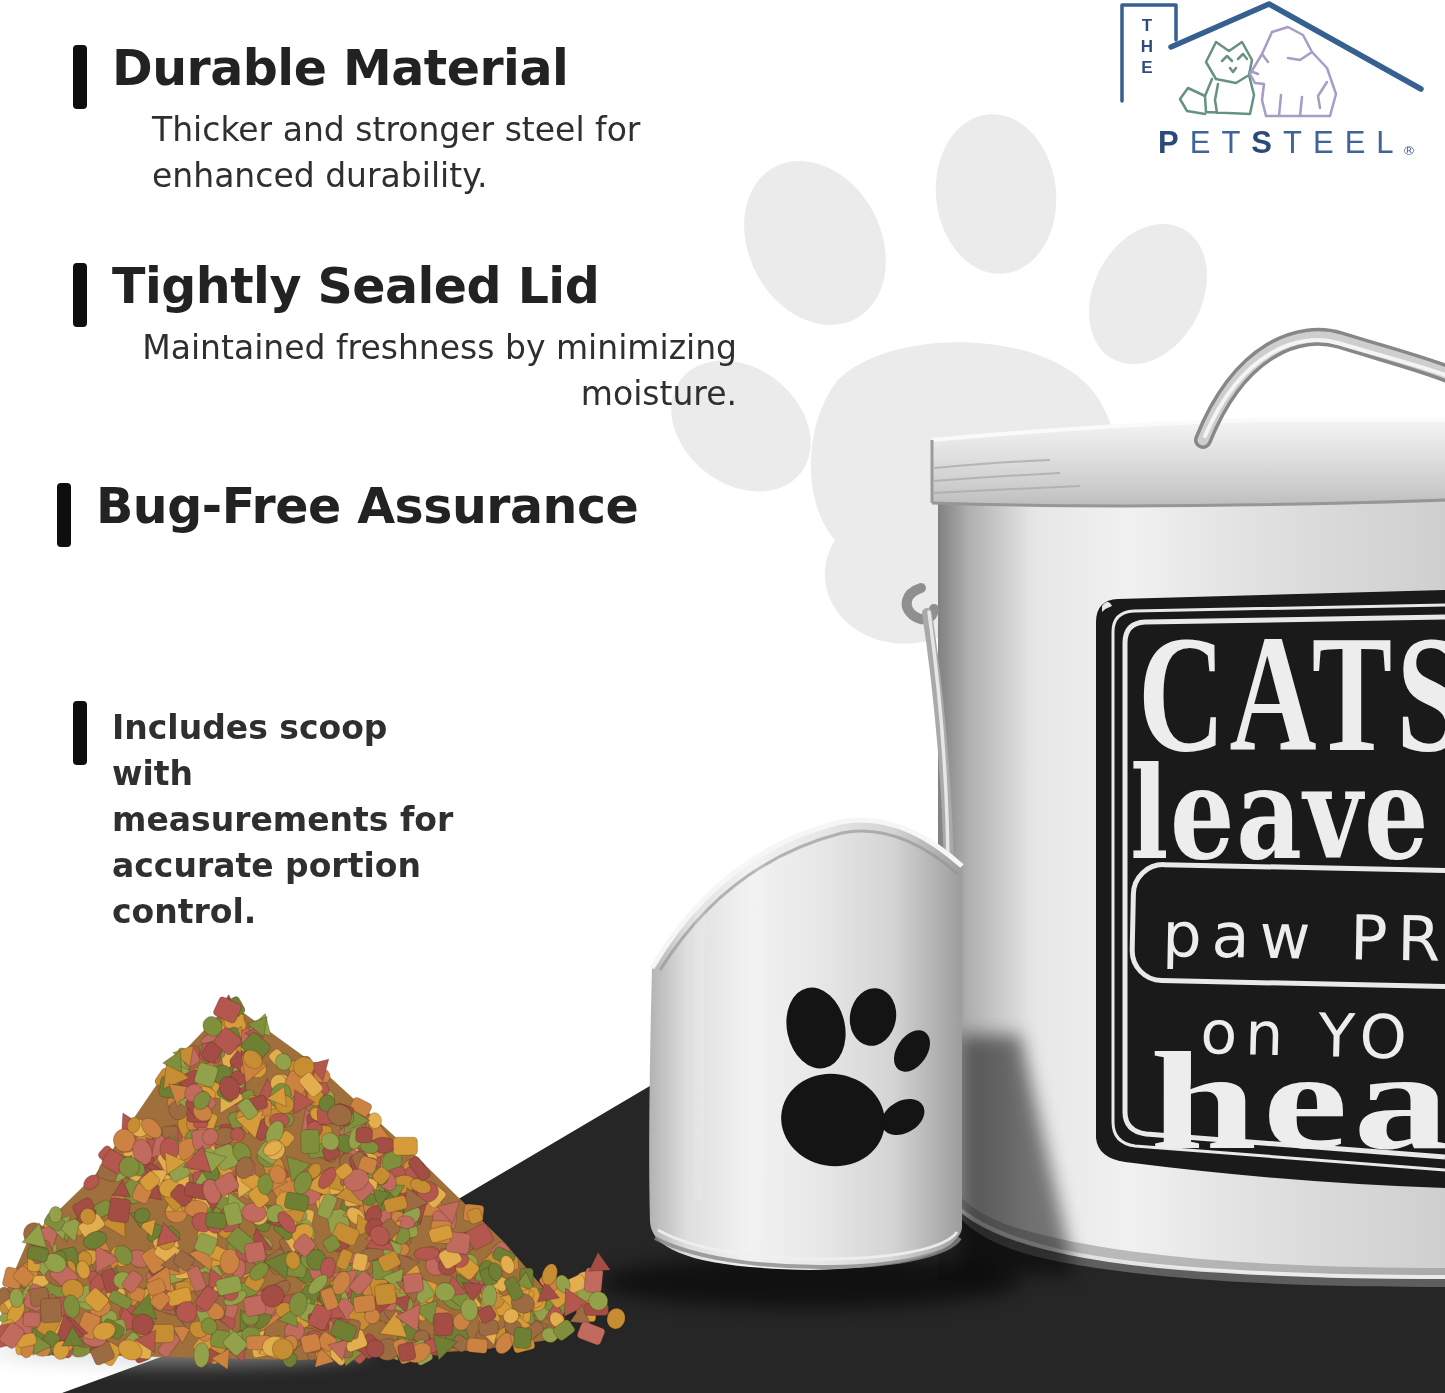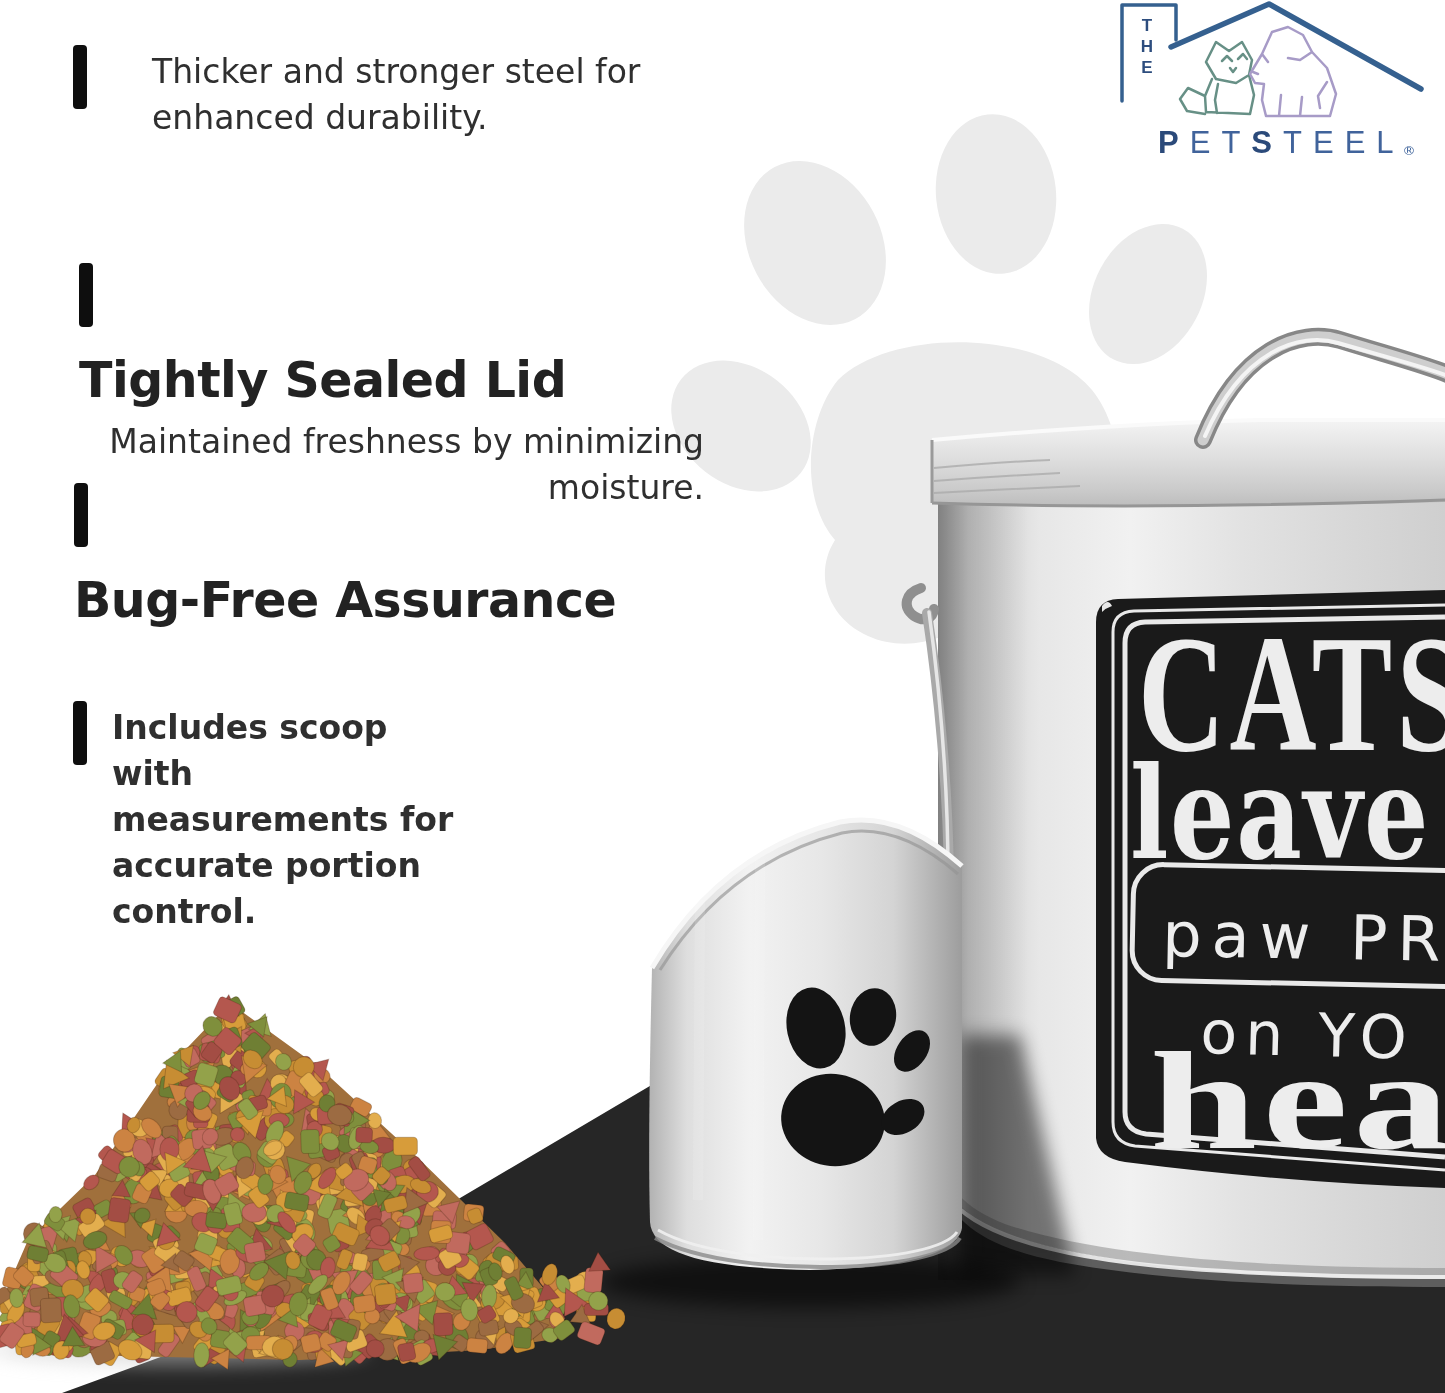--- a/index.html
+++ b/index.html
@@ -9,22 +9,22 @@
   }
   #scene{position:absolute;left:0;top:0;width:1445px;height:1393px;}
 
   
   .feature{position:absolute;display:flex;gap:25px;}
   .bar{width:14px;height:64px;background:#0e0e0e;border-radius:4px;flex:none;margin-top:5px;}
   .feature h2{margin:0;font-size:49px;line-height:58px;font-weight:bold;color:#222222;
               font-family:"DejaVu Sans",sans-serif;letter-spacing:-0.5px;}
   .feature p{margin:9px 0 0 0;font-size:33px;line-height:46px;color:#2f2f2f;}
   .f1{left:73px;top:40px;}  .f1 p{width:560px;margin-left:40px;}
-  .f2{left:79px;top:258px;flex-direction:column;} .f2 p{width:625px;text-align:right;}
-  .f3{left:74px;top:478px;flex-direction:column;} .f3 p{width:675px;}
+  .f2{left:73px;top:258px;} .f2 p{width:625px;text-align:right;}
+  .f3{left:57px;top:478px;} .f3 p{width:675px;}
   .f4{left:73px;top:696px;} .f4 p{width:350px;font-weight:bold;}
 
   
   .the-col{position:absolute;left:1136px;top:15px;width:22px;}
   .the-col span{display:block;text-align:center;font-size:17px;line-height:21px;
                 font-weight:bold;color:#2d4d7e;font-family:"Liberation Sans",sans-serif;}
   .brand-row{position:absolute;left:1158px;top:126px;display:flex;align-items:baseline;}
   .brand-row .bl{font-family:"Liberation Sans",sans-serif;font-size:31px;line-height:34px;
                  color:#40639b;margin-right:11px;}
   .brand-row .bl.bold{font-weight:bold;color:#2b4a7a;}
@@ -1054,20 +1054,21 @@
     <path stroke-width="2.5" d="M1262,54 L1272,32 L1288,27 L1303,35 L1312,52 M1312,52 L1300,60 L1288,58
              M1262,54 L1256,64 L1250,74 L1255,83 L1264,84 M1262,54 L1268,62 M1253,72 L1258,74
              M1312,52 L1327,68 L1336,94 L1330,116 M1264,84 L1262,100 L1266,116
              M1266,116 L1330,116 M1281,95 L1279,116 M1302,97 L1300,116 M1327,82 L1318,96 L1320,108" stroke="#a79bc7"></path>
   </g>
 </svg>
 
 <div class="feature f1">
   <div class="bar"></div>
   <div>
+    <h2>Durable Material</h2>
     <p>Thicker and stronger steel for enhanced durability.</p>
   </div>
 </div>
 <div class="feature f2">
   <div class="bar"></div>
   <div>
     <h2>Tightly Sealed Lid</h2>
     <p>Maintained freshness by minimizing moisture.</p>
   </div>
 </div>

